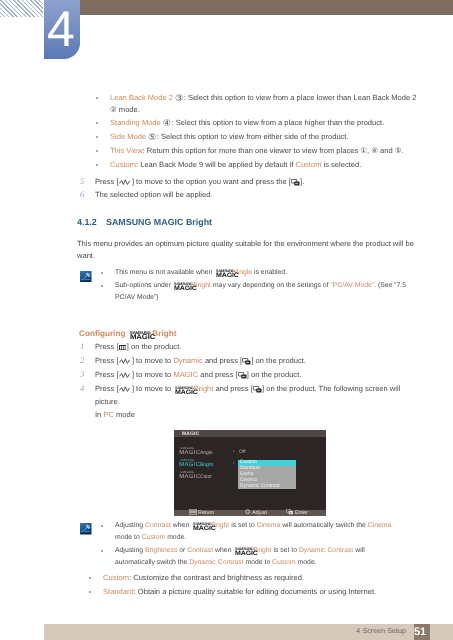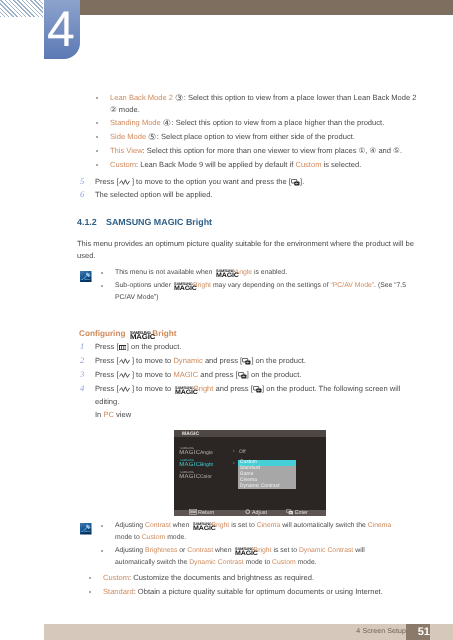--- a/index.html
+++ b/index.html
@@ -62,21 +62,21 @@
   .osd-bottom{position:absolute;left:0;top:79.5px;width:152px;height:6px;background:#5d5552;}
   .osd-bottom .bi{position:absolute;font-size:5.4px;color:#e3dfdd;top:-0.4px;white-space:nowrap;line-height:6.5px;}
   .osd-bottom .bi svg{vertical-align:-0.9px;margin-right:1.6px;}
   .osd-mg{display:inline-block;position:relative;width:19.6px;height:9px;vertical-align:-2.9px;margin-right:1px;}
   .osd-mg:before{content:"SAMSUNG";position:absolute;left:0.8px;top:-0.9px;font-size:2.8px;line-height:3px;letter-spacing:-0.06px;color:inherit;opacity:0.88;}
   .osd-mg:after{content:"MAGIC";position:absolute;left:0;top:1.8px;font-size:5.9px;line-height:6px;letter-spacing:0.32px;color:inherit;}
 
   
   .footer{position:absolute;left:44px;top:624px;right:0;height:16px;background:#d6c9bb;}
   .footertext{position:absolute;right:47px;top:4px;font-size:7px;color:#6d6055;letter-spacing:0.1px;}
-  .pagenum{position:absolute;right:23px;top:0px;width:24px;height:16px;background:#8b7a6a;color:#fff;font-size:11px;font-weight:bold;text-align:right;line-height:16px;margin-left:28px;}
+  .pagenum{position:absolute;right:23px;top:0px;width:16px;height:16px;background:#8b7a6a;color:#fff;font-size:11px;font-weight:bold;text-align:left;line-height:16px;margin-left:28px;}
 </style>
 </head>
 <body>
 
 <div class="page">
   <div class="hatch"></div>
   <div class="topbar"></div>
   <div class="tab">
     <div class="tabnum">4</div>
   </div>
@@ -84,24 +84,24 @@
   <div class="body">
 
     <span class="bullet" style="left:96px;top:97px"></span>
     <div class="t" style="left:110px;top:92px"><span class="or">Lean Back Mode 2</span><span class="cn">③</span><span>: Select this option to view from a place lower than Lean Back Mode 2</span></div>
     <div class="t" style="left:110px;top:104px">② mode.</div>
 
     <span class="bullet" style="left:96px;top:122px"></span>
     <div class="t" style="left:110px;top:117px"><span class="or">Standing Mode</span><span class="cn">④</span><span>: Select this option to view from a place higher than the product.</span></div>
 
     <span class="bullet" style="left:96px;top:136px"></span>
-    <div class="t" style="left:110px;top:131px"><span class="or">Side Mode</span><span class="cn">⑤</span><span>: Select place option to view from either side of the product.</span></div>
+    <div class="t" style="left:110px;top:131px"><span class="or">Side Mode</span><span class="cn">⑤</span><span>: Select this option to view from either side of the product.</span></div>
 
     <span class="bullet" style="left:96px;top:150px"></span>
-    <div class="t" style="left:110px;top:145px"><span class="or">This View</span><span>: Select this option for more than one viewer to view from places ①, ④ and ⑤.</span></div>
+    <div class="t" style="left:110px;top:145px"><span class="or">This View</span><span>: Return this option for more than one viewer to view from places ①, ④ and ⑤.</span></div>
 
     <span class="bullet" style="left:96px;top:164px"></span>
     <div class="t" style="left:110px;top:159px"><span class="or">Custom</span><span>: Lean Back Mode 9 will be applied by default if </span><span class="or">Custom</span><span> is selected.</span></div>
 
     <div class="num" style="left:80px;top:175px">5</div>
     <div class="t" style="left:95px;top:176px"><span>Press [</span><span class="ic-updn"><svg viewBox="0 0 32 16" width="12.8" height="6.4">
             <path d="M1.5 10.5 L6.5 4 L11 13.5 L16 2 L21 13.5 L26 5.5" fill="none" stroke="#2b2b2b" stroke-width="2" stroke-linecap="round" stroke-linejoin="round"></path>
           </svg></span><span>] to move to the option you want and press the [</span><span class="ic-enter"><svg viewBox="0 0 52 40" width="9" height="6.9">
             <rect x="2.3" y="2.3" width="31" height="21" rx="4" fill="none" stroke="#262626" stroke-width="4.4"></rect>
             <rect x="19" y="14.5" width="30" height="23" rx="4" fill="#262626"></rect>
@@ -109,21 +109,21 @@
             <path d="M31.5 21 L27 26 L31.5 31" stroke="#fff" stroke-width="3.6" fill="none" stroke-linejoin="miter" stroke-linecap="butt"></path>
           </svg></span><span>].</span></div>
 
     <div class="num" style="left:80px;top:188px">6</div>
     <div class="t" style="left:95px;top:189px">The selected option will be applied.</div>
 
     <div class="h2" style="left:77px;top:216px">4.1.2</div>
     <div class="h2" style="left:106px;top:216px"><span>SAMSUNG MAGIC</span> <span>Bright</span></div>
 
     <div class="t" style="left:77px;top:238px">This menu provides an optimum picture quality suitable for the environment where the product will be</div>
-    <div class="t" style="left:77px;top:250px">used.</div>
+    <div class="t" style="left:77px;top:250px">want.</div>
 
     <div class="noteicon" style="left:80px;top:270.5px"><svg viewBox="0 0 40 40" width="11.5" height="11.5">
           <defs>
             <linearGradient id="ng" x1="0" y1="0" x2="0.45" y2="1">
               <stop offset="0" stop-color="#4b7cab"></stop>
               <stop offset="0.35" stop-color="#23639e"></stop>
               <stop offset="0.70" stop-color="#0b5490"></stop>
               <stop offset="1" stop-color="#042c58"></stop>
             </linearGradient>
           </defs>
@@ -175,22 +175,22 @@
 
     <div class="num" style="left:80px;top:382px">4</div>
     <div class="t" style="left:95px;top:383px"><span>Press [</span><span class="ic-updn"><svg viewBox="0 0 32 16" width="12.8" height="6.4">
             <path d="M1.5 10.5 L6.5 4 L11 13.5 L16 2 L21 13.5 L26 5.5" fill="none" stroke="#2b2b2b" stroke-width="2" stroke-linecap="round" stroke-linejoin="round"></path>
           </svg></span><span>] to move to </span><span class="mglogo"></span><span class="or">Bright</span><span> and press [</span><span class="ic-enter"><svg viewBox="0 0 52 40" width="9" height="6.9">
             <rect x="2.3" y="2.3" width="31" height="21" rx="4" fill="none" stroke="#262626" stroke-width="4.4"></rect>
             <rect x="19" y="14.5" width="30" height="23" rx="4" fill="#262626"></rect>
             <path d="M41.5 26 h-14" stroke="#fff" stroke-width="3.6" fill="none"></path>
             <path d="M31.5 21 L27 26 L31.5 31" stroke="#fff" stroke-width="3.6" fill="none" stroke-linejoin="miter" stroke-linecap="butt"></path>
           </svg></span><span>] on the product. The following screen will</span></div>
-    <div class="t" style="left:95px;top:396px">editing.</div>
-    <div class="t" style="left:95px;top:409px"><span>In </span><span class="or">PC</span><span> view</span></div>
+    <div class="t" style="left:95px;top:396px">picture.</div>
+    <div class="t" style="left:95px;top:409px"><span>In </span><span class="or">PC</span><span> mode</span></div>
 
     <div class="noteicon" style="left:80px;top:523px"><svg viewBox="0 0 40 40" width="11.5" height="11.5">
           <defs>
             <linearGradient id="ng" x1="0" y1="0" x2="0.45" y2="1">
               <stop offset="0" stop-color="#4b7cab"></stop>
               <stop offset="0.35" stop-color="#23639e"></stop>
               <stop offset="0.70" stop-color="#0b5490"></stop>
               <stop offset="1" stop-color="#042c58"></stop>
             </linearGradient>
           </defs>
@@ -205,24 +205,24 @@
         </svg></div>
     <span class="bullet" style="left:101px;top:525px"></span>
     <div class="t note" style="left:115px;top:520px"><span>Adjusting </span><span class="or">Contrast</span><span> when </span><span class="mglogo"></span><span class="or">Bright</span><span> is set to </span><span class="or">Cinema</span><span> will automatically switch the </span><span class="or">Cinema</span></div>
     <div class="t note" style="left:115px;top:532px"><span>mode to </span><span class="or">Custom</span><span> mode.</span></div>
 
     <span class="bullet" style="left:101px;top:550px"></span>
     <div class="t note" style="left:115px;top:545px"><span>Adjusting </span><span class="or">Brightness</span><span> or </span><span class="or">Contrast</span><span> when </span><span class="mglogo"></span><span class="or">Bright</span><span> is set to </span><span class="or">Dynamic Contrast</span><span> will</span></div>
     <div class="t note" style="left:115px;top:557px"><span>automatically switch the </span><span class="or">Dynamic Contrast</span><span> mode to </span><span class="or">Custom</span><span> mode.</span></div>
 
     <span class="bullet" style="left:89px;top:577px"></span>
-    <div class="t" style="left:103px;top:572px"><span class="or">Custom</span><span>: Customize the documents and brightness as required.</span></div>
+    <div class="t" style="left:103px;top:572px"><span class="or">Custom</span><span>: Customize the contrast and brightness as required.</span></div>
 
     <span class="bullet" style="left:89px;top:591px"></span>
-    <div class="t" style="left:103px;top:586px"><span class="or">Standard</span><span>: Obtain a picture quality suitable for optimum documents or using Internet.</span></div>
+    <div class="t" style="left:103px;top:586px"><span class="or">Standard</span><span>: Obtain a picture quality suitable for editing documents or using Internet.</span></div>
 
     <div class="osd">
       <div class="osd-title">
           <span>MAGIC</span>
         </div>
       <div class="osd-item" style="top:17px"><span class="osd-mg"></span><span>Angle</span></div>
       <div class="osd-item sel" style="top:29px"><span class="osd-mg"></span><span>Bright</span></div>
       <div class="osd-item" style="top:41px"><span class="osd-mg"></span><span>Color</span></div>
       <div class="osd-val" style="left:65px;top:15.8px">Off</div>
       <div class="osd-mark" style="left:59px;top:19.5px"></div>

